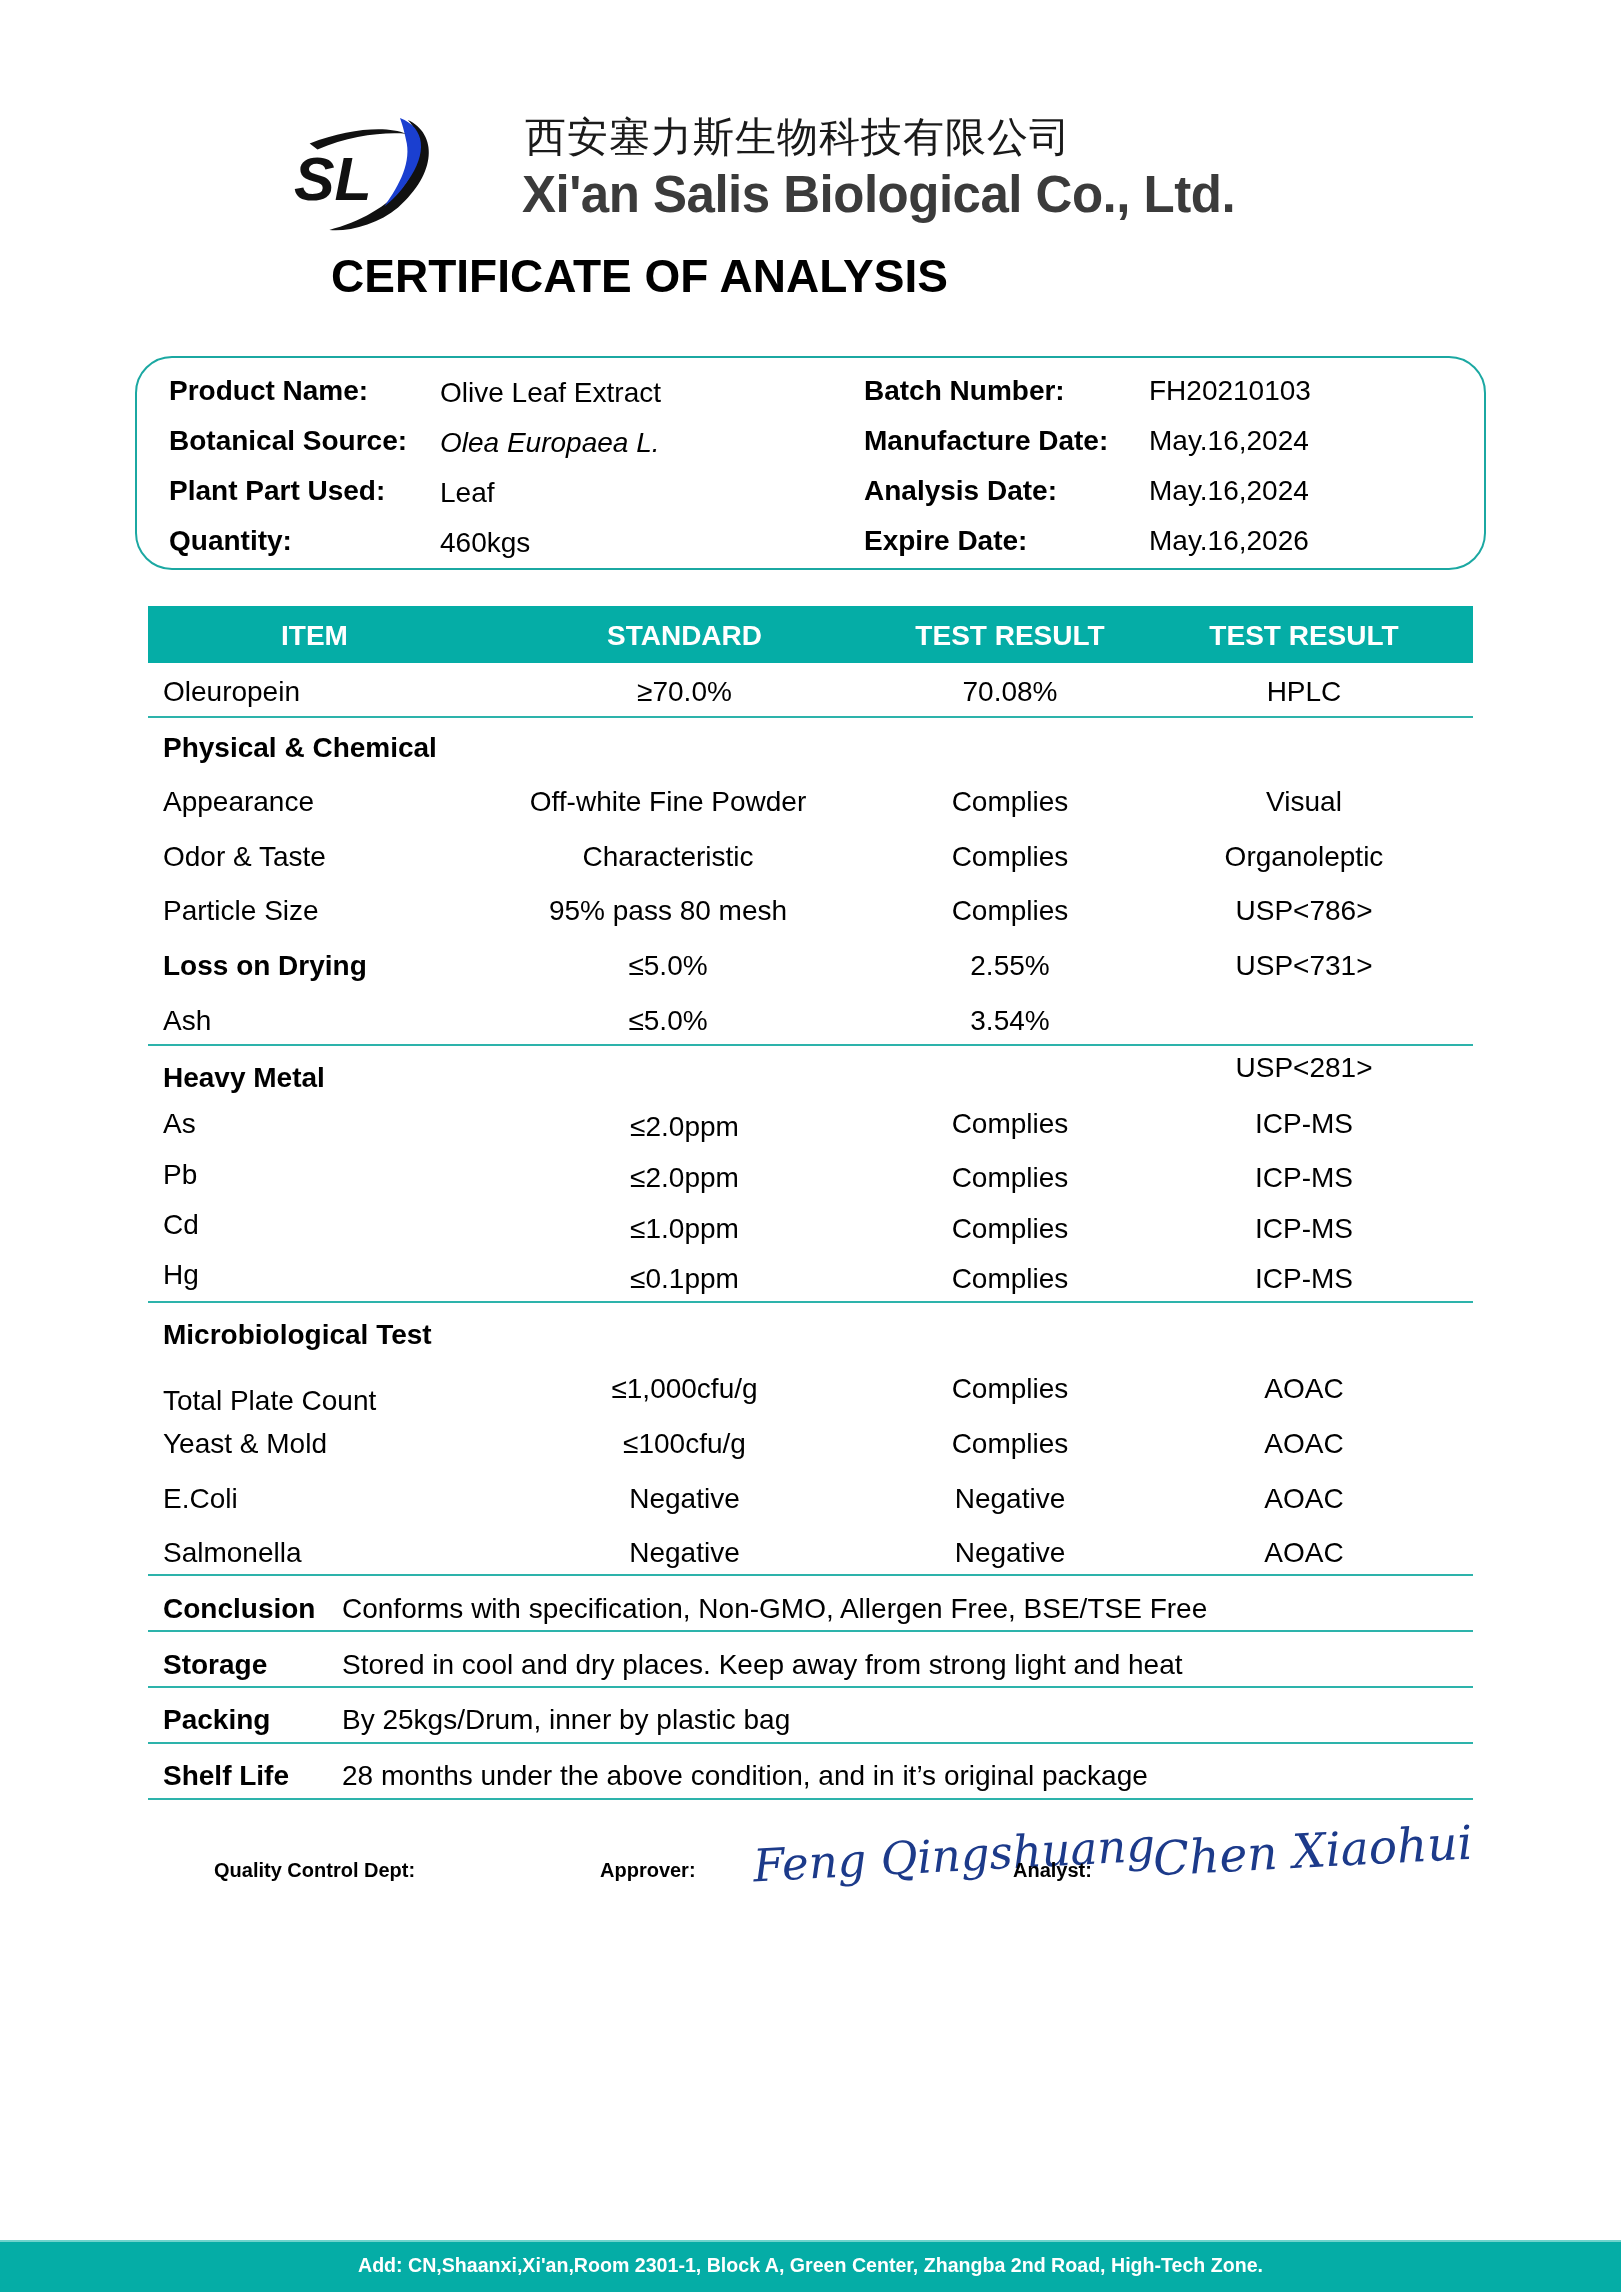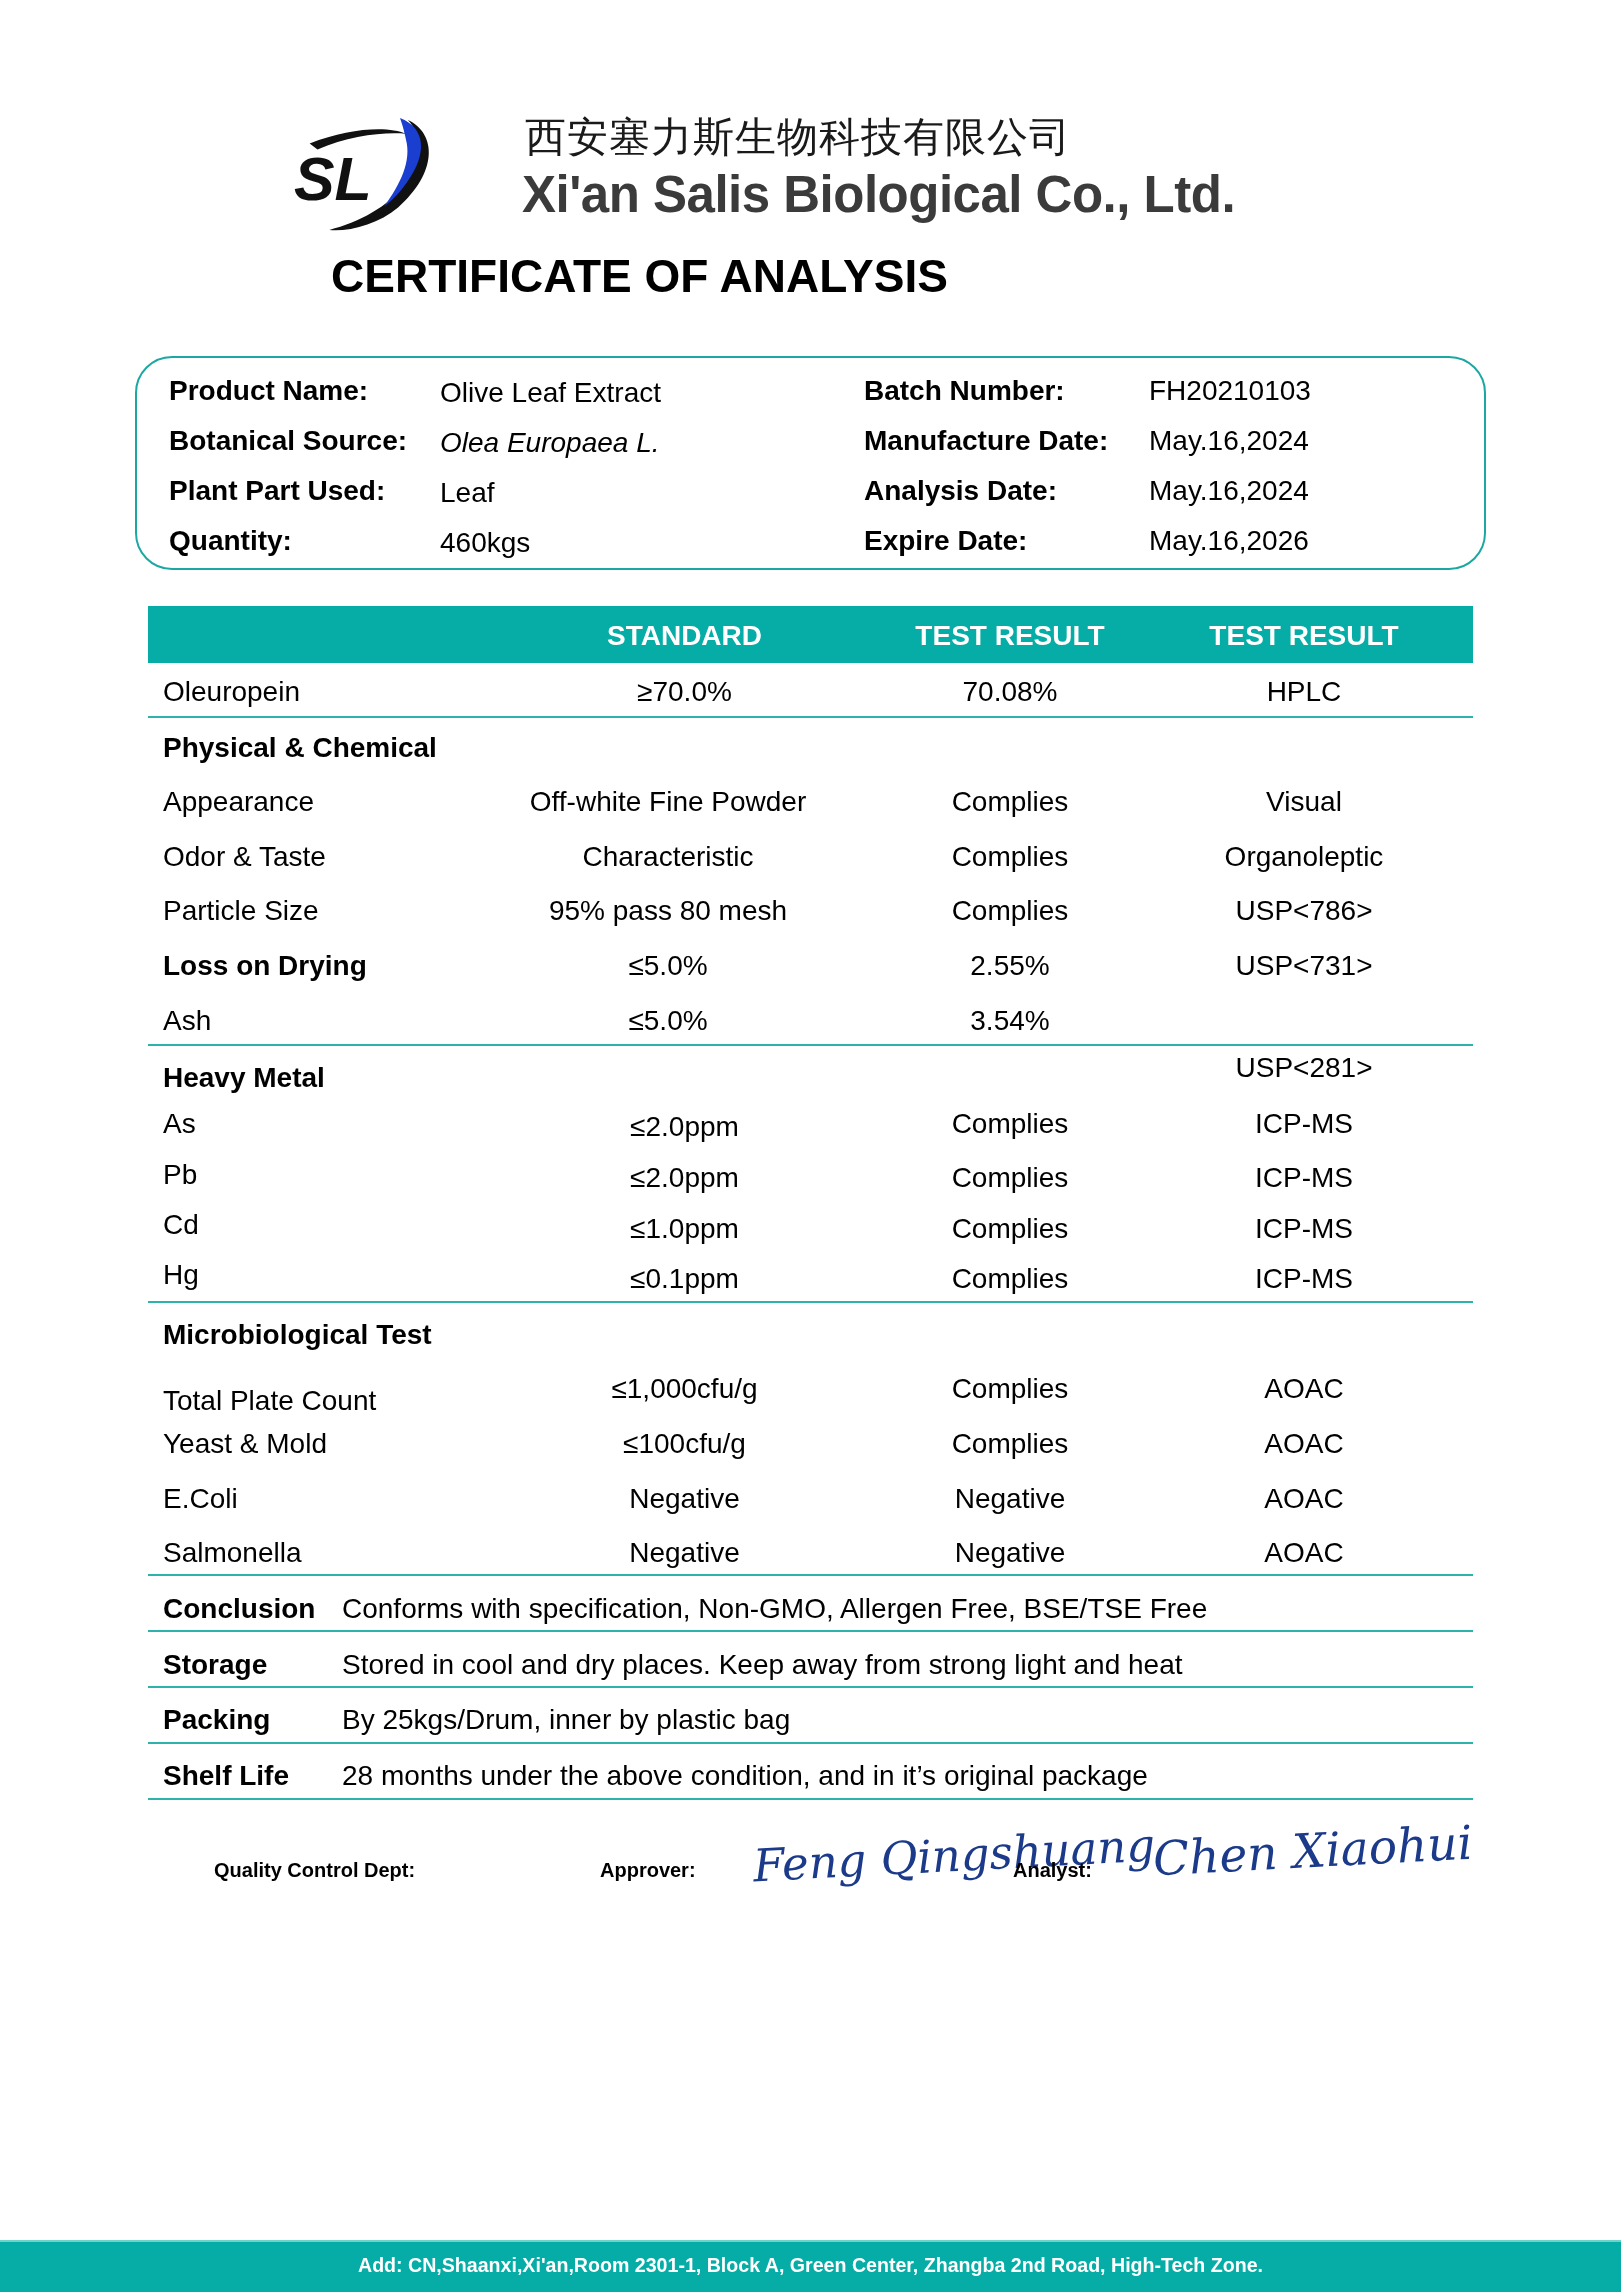--- a/index.html
+++ b/index.html
@@ -78,20 +78,21 @@
   <div class="info-value" style="left:1149px;top:375px;">FH20210103</div>
   <div class="info-label" style="left:864px;top:425px;">Manufacture Date:</div>
   <div class="info-value" style="left:1149px;top:425px;">May.16,2024</div>
   <div class="info-label" style="left:864px;top:475px;">Analysis Date:</div>
   <div class="info-value" style="left:1149px;top:475px;">May.16,2024</div>
   <div class="info-label" style="left:864px;top:525px;">Expire Date:</div>
   <div class="info-value" style="left:1149px;top:525px;">May.16,2026</div>
 </div>
 
 <div class="abs thead">
+  <div class="th" style="left:0;width:333px;">ITEM</div>
   <div class="th" style="left:715px;width:294px;">TEST RESULT</div>
   <div class="th" style="left:333px;width:407px;">STANDARD</div>
   <div class="th" style="left:1009px;width:294px;">TEST RESULT</div>
 </div>
 
 <div>
   <div class="cell c-item" style="top:676px;">Oleuropein</div>
   <div class="cell" style="left:481px;width:407px;text-align:center;top:676px;">≥70.0%</div>
   <div class="cell c-res" style="top:676px;">70.08%</div>
   <div class="cell c-meth" style="top:676px;">HPLC</div>

